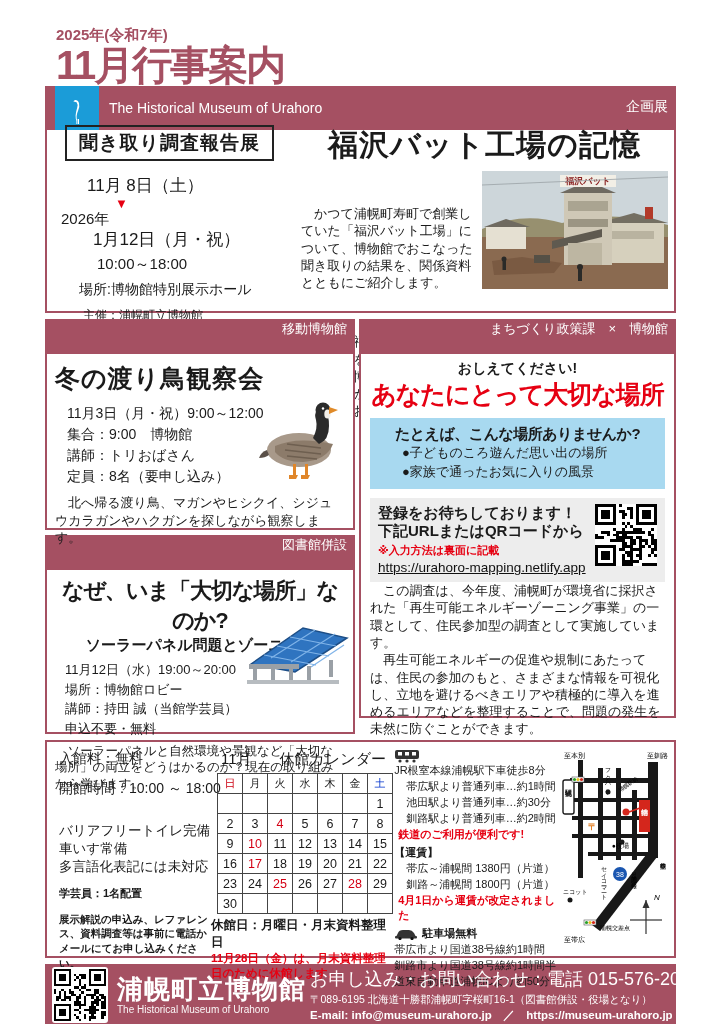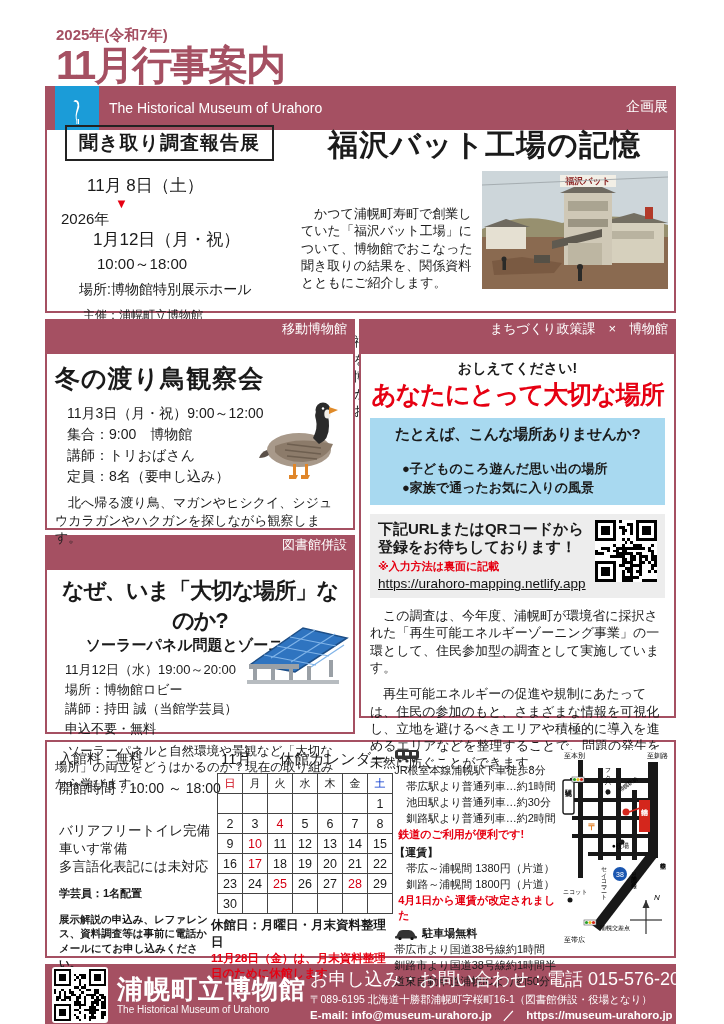--- a/index.html
+++ b/index.html
@@ -55,28 +55,28 @@
   .yg-sub{font-size:15px;font-weight:bold;text-align:center;}
   .yg-lines{font-size:13px;line-height:1.5;margin:5px 0 0 10px;}
   .yg-body{font-size:12.5px;line-height:1.3;margin-top:5px;white-space:pre-wrap;}
   .solar{position:absolute;right:4px;top:52px;}
 
   .box-machi{height:364px;padding:6px 9px;}
   .machi-lead{font-size:14px;font-weight:bold;text-align:center;}
   .machi-title{font-size:25px;font-weight:bold;text-align:center;color:var(--red);letter-spacing:-1px;white-space:nowrap;}
   .bluebox{background:var(--lblue);margin-top:7px;padding:7px 8px;}
   .bluebox-title{font-size:15px;font-weight:bold;text-align:center;letter-spacing:-0.5px;}
-  .bullets{font-size:13px;line-height:1.45;margin:16px 0 0 24px;font-weight:bold;}
+  .bullets{font-size:13px;line-height:1.45;margin:0 0 0 24px;}
   .graybox{background:var(--gray);margin-top:9px;padding:6px 8px;display:flex;align-items:flex-start;}
   .gq-text{flex:1;}
   .gq-t{font-size:15px;font-weight:bold;line-height:1.25;}
   .gq-note{font-size:11px;font-weight:bold;color:var(--red);margin-top:2px;}
   .gq-url{font-size:13.5px;text-decoration:underline;color:#111;margin-top:2px;display:inline-block;}
   .qr{width:62px;height:62px;background:#fff;flex:none;margin-left:4px;}
-  .machi-para{font-size:13px;line-height:1.33;margin-top:9px;white-space:pre-wrap;}
+  .machi-para{font-size:13px;line-height:1.33;white-space:pre-wrap;}
 
   
   .bottom{margin-top:6px;border:2px solid var(--maroon);height:202px;display:flex;padding:8px 4px 4px 4px;box-sizing:content-box;}
   .info{width:152px;padding-left:8px;}
   .info-l1{font-size:14px;}
   .info-l2{font-size:14px;margin-top:12px;white-space:nowrap;}
   .info-g{font-size:13.5px;margin-top:24px;line-height:1.35;}
   .info-cur{font-size:11px;font-weight:bold;margin-top:9px;}
   .info-note{font-size:10.5px;font-weight:bold;margin-top:11px;line-height:1.4;}
   .cal{width:192px;}
@@ -244,22 +244,22 @@
           <div class="machi-title">あなたにとって大切な場所</div>
           <div class="bluebox">
             <div class="bluebox-title">たとえば、こんな場所ありませんか?</div>
             <div class="bullets">
               <div>●子どものころ遊んだ思い出の場所</div>
               <div>●家族で通ったお気に入りの風景</div>
             </div>
           </div>
           <div class="graybox">
             <div class="gq-text">
+              <div class="gq-t">登録をお待ちしております！</div>
               <div class="gq-t">下記URLまたはQRコードから</div>
-              <div class="gq-t">登録をお待ちしております！</div>
               <div class="gq-note">※入力方法は裏面に記載</div>
               <a class="gq-url">https://urahoro-mapping.netlify.app</a>
             </div>
             <div class="qr"><svg viewBox="0 0 21 21" width="100%" height="100%" shape-rendering="crispEdges">
                   <rect x="8" y="0" width="1" height="1" fill="#000"></rect>
                   <rect x="11" y="1" width="1" height="1" fill="#000"></rect>
                   <rect x="12" y="1" width="1" height="1" fill="#000"></rect>
                   <rect x="8" y="2" width="1" height="1" fill="#000"></rect>
                   <rect x="9" y="2" width="1" height="1" fill="#000"></rect>
                   <rect x="12" y="2" width="1" height="1" fill="#000"></rect>

